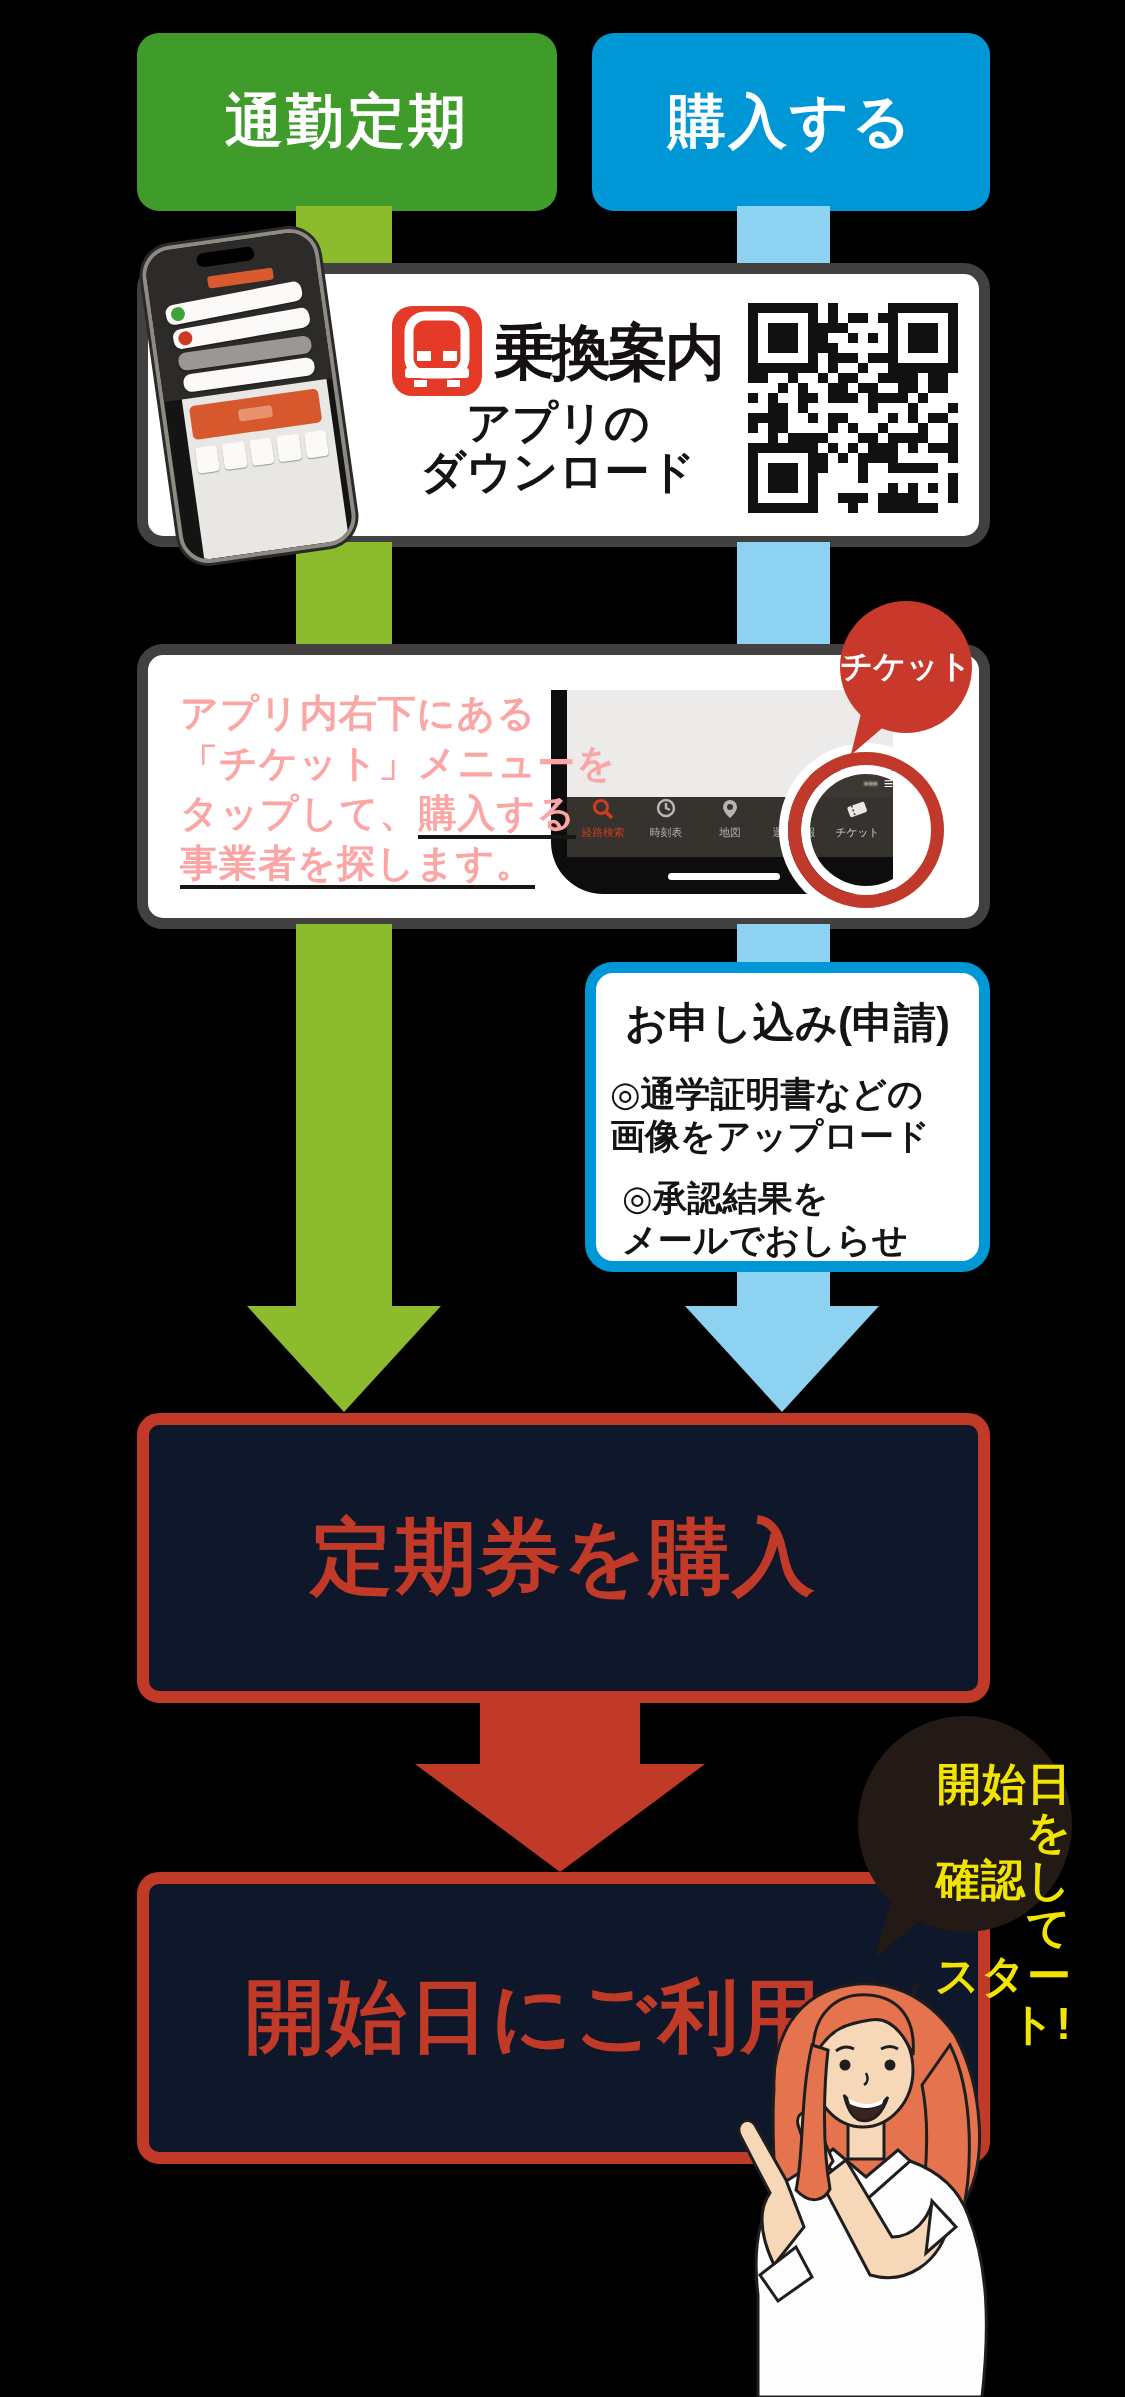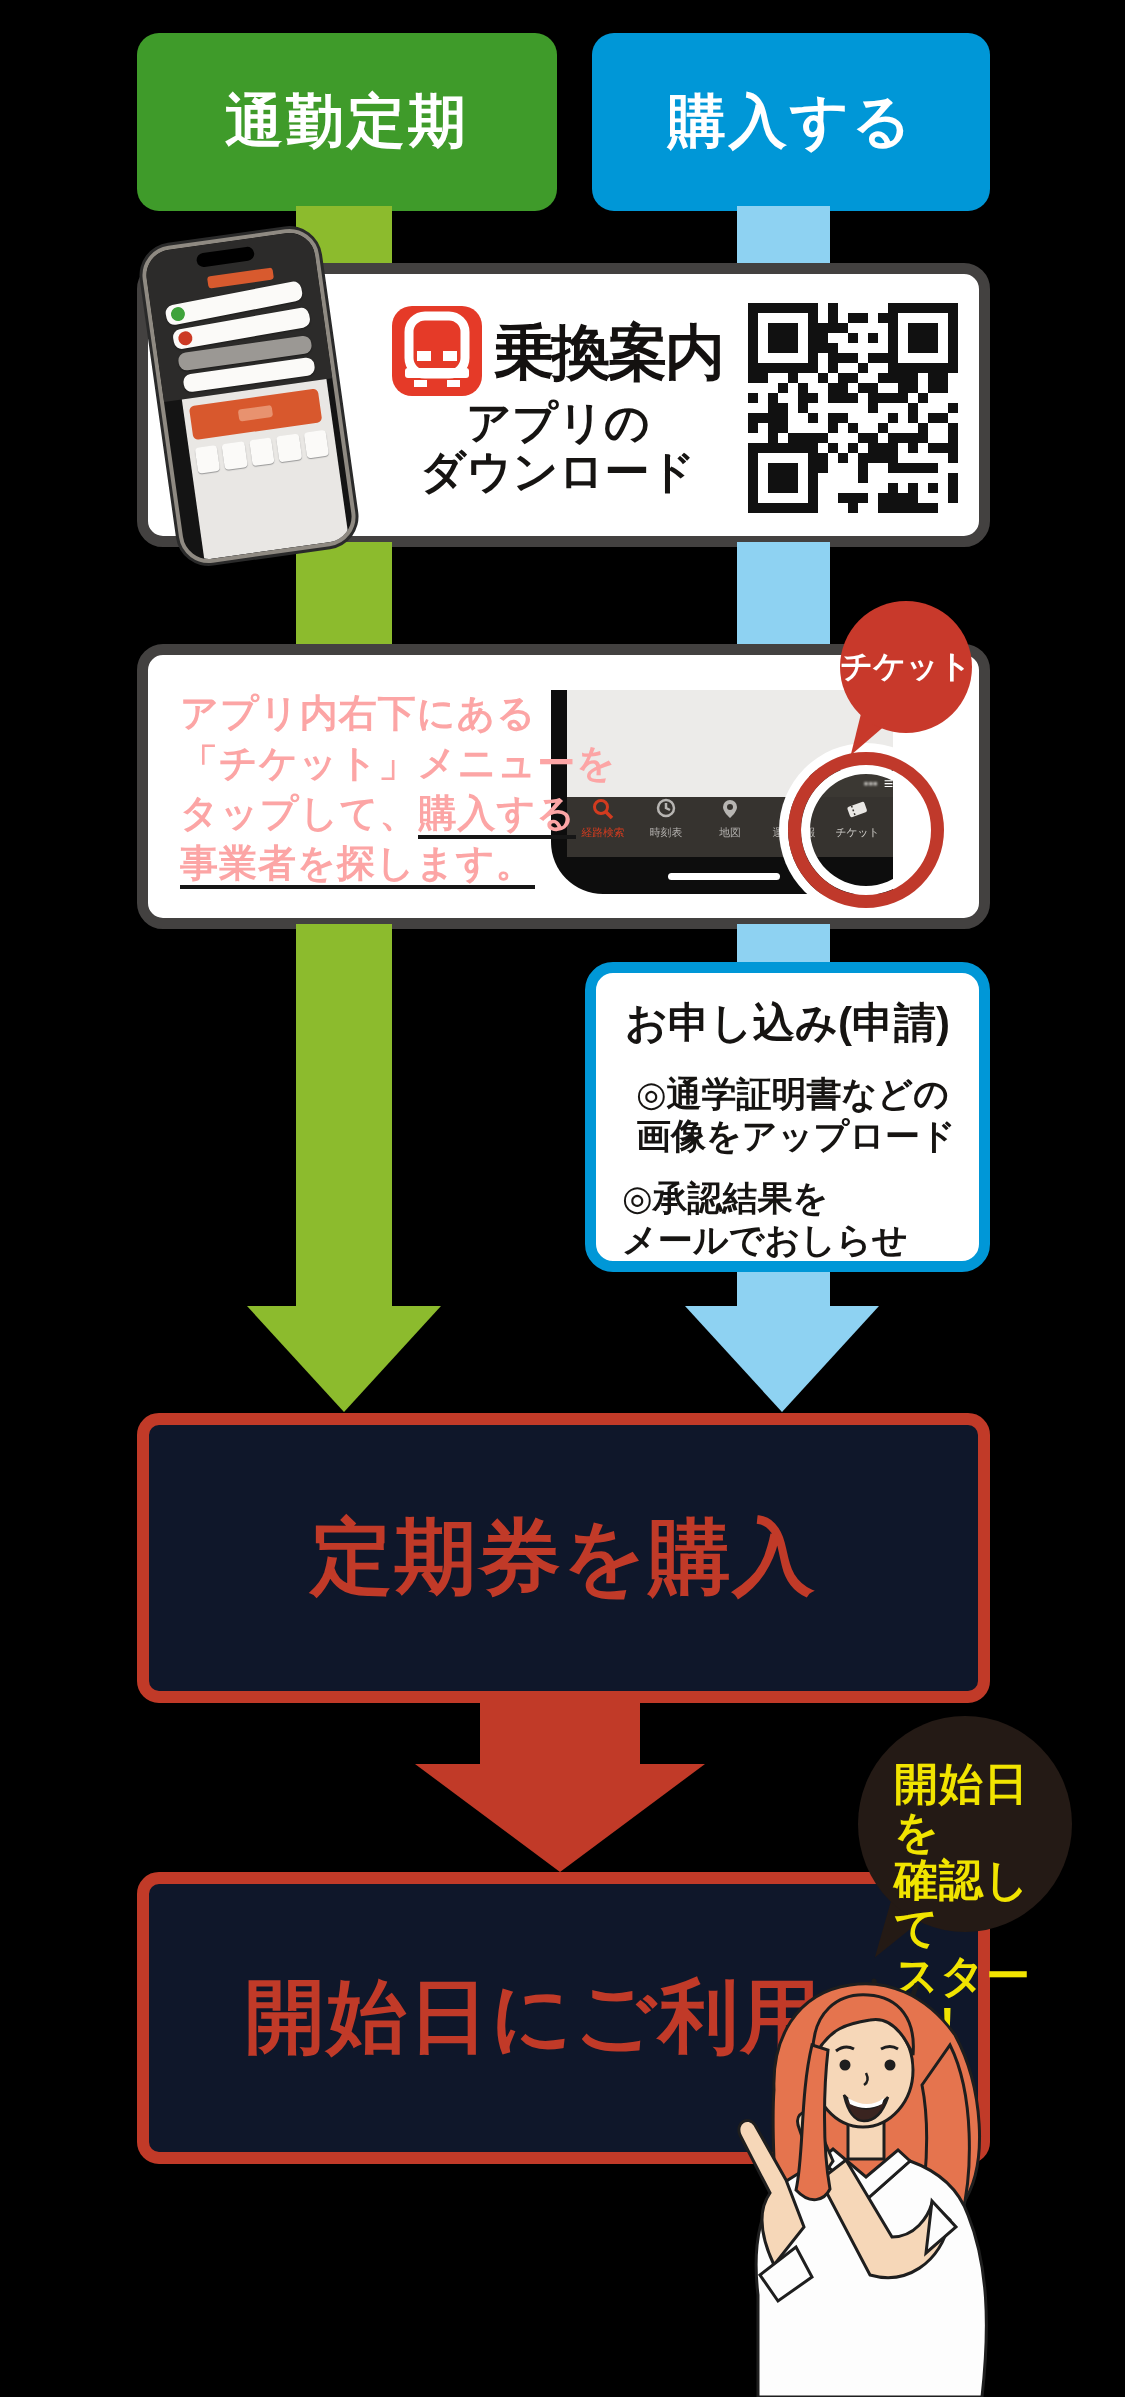--- a/index.html
+++ b/index.html
@@ -306,21 +306,21 @@
   <div class="tri" style="left:856px;top:712px;border-top:48px solid #c8392b;border-right:34px solid transparent;
               transform:rotate(14deg);z-index:5;"></div>
   <div class="abs bubble-s" style="left:840px;top:601px;width:132px;height:132px;z-index:5;">
     <span>チケット</span>
   </div>
 
   <div class="stem" style="left:737px;top:924px;width:93px;height:48px;background:#8ed2f2;"></div>
   <div class="abs" style="left:585px;top:962px;width:405px;height:310px;background:#fff;
               border:11px solid #0097d7;border-radius:28px;box-sizing:border-box;z-index:2;">
     <div style="text-align:center;margin-top:22px;font-size:42px;font-weight:bold;color:#161412;">お申し込み(申請)</div>
-    <div style="margin:22px 0 0 40px;font-size:35px;font-weight:bold;color:#161412;line-height:42px;">
+    <div style="margin:22px 0 0 14px;font-size:35px;font-weight:bold;color:#161412;line-height:42px;">
       <div>◎通学証明書などの</div>
         <div>画像をアップロード</div>
     </div>
     <div style="margin:20px 0 0 26px;font-size:35px;font-weight:bold;color:#161412;line-height:42px;">
       <div>◎承認結果を</div>
         <div>メールでおしらせ</div>
     </div>
   </div>
 
   <div class="stem" style="left:296px;top:924px;width:96px;height:384px;background:#8cbb2d;"></div>
@@ -338,21 +338,21 @@
   <div class="stem" style="left:480px;top:1700px;width:160px;height:66px;background:#c13a28;"></div>
   <div class="tri" style="left:415px;top:1764px;border-left:145px solid transparent;border-right:145px solid transparent;
               border-top:108px solid #c13a28;"></div>
 
   <div class="abs redbox" style="left:137px;top:1872px;width:853px;height:292px;">
     <span class="lbl" style="font-size:80px;margin-right:60px;">開始日にご利用</span>
   </div>
 
   <div class="tri" style="left:885px;top:1885px;border-top:82px solid #241a15;border-right:58px solid transparent;
               transform:rotate(16deg);z-index:5;"></div>
-  <div class="abs" style="left:858px;top:1716px;width:214px;height:216px;border-radius:50%;background:#241a15;z-index:5;">
+  <div class="abs" style="left:858px;top:1716px;width:214px;height:216px;border-radius:50%;background:#241a15;z-index:5;text-align:right;">
     <div style="margin:44px 0 0 36px;font-size:44px;font-weight:bold;color:#f1e400;line-height:48px;letter-spacing:1px;">
       <div>開始日を</div>
       <div>確認して</div>
       <div>スタート!</div>
     </div>
   </div>
 
   <div class="mark" style="left:846px;top:1995px;height:42px;transform:rotate(-38deg);z-index:6;"></div>
   <div class="mark" style="left:876px;top:1978px;height:48px;transform:rotate(-12deg);z-index:6;"></div>
   <div class="mark" style="left:908px;top:1982px;height:42px;transform:rotate(18deg);z-index:6;"></div>

